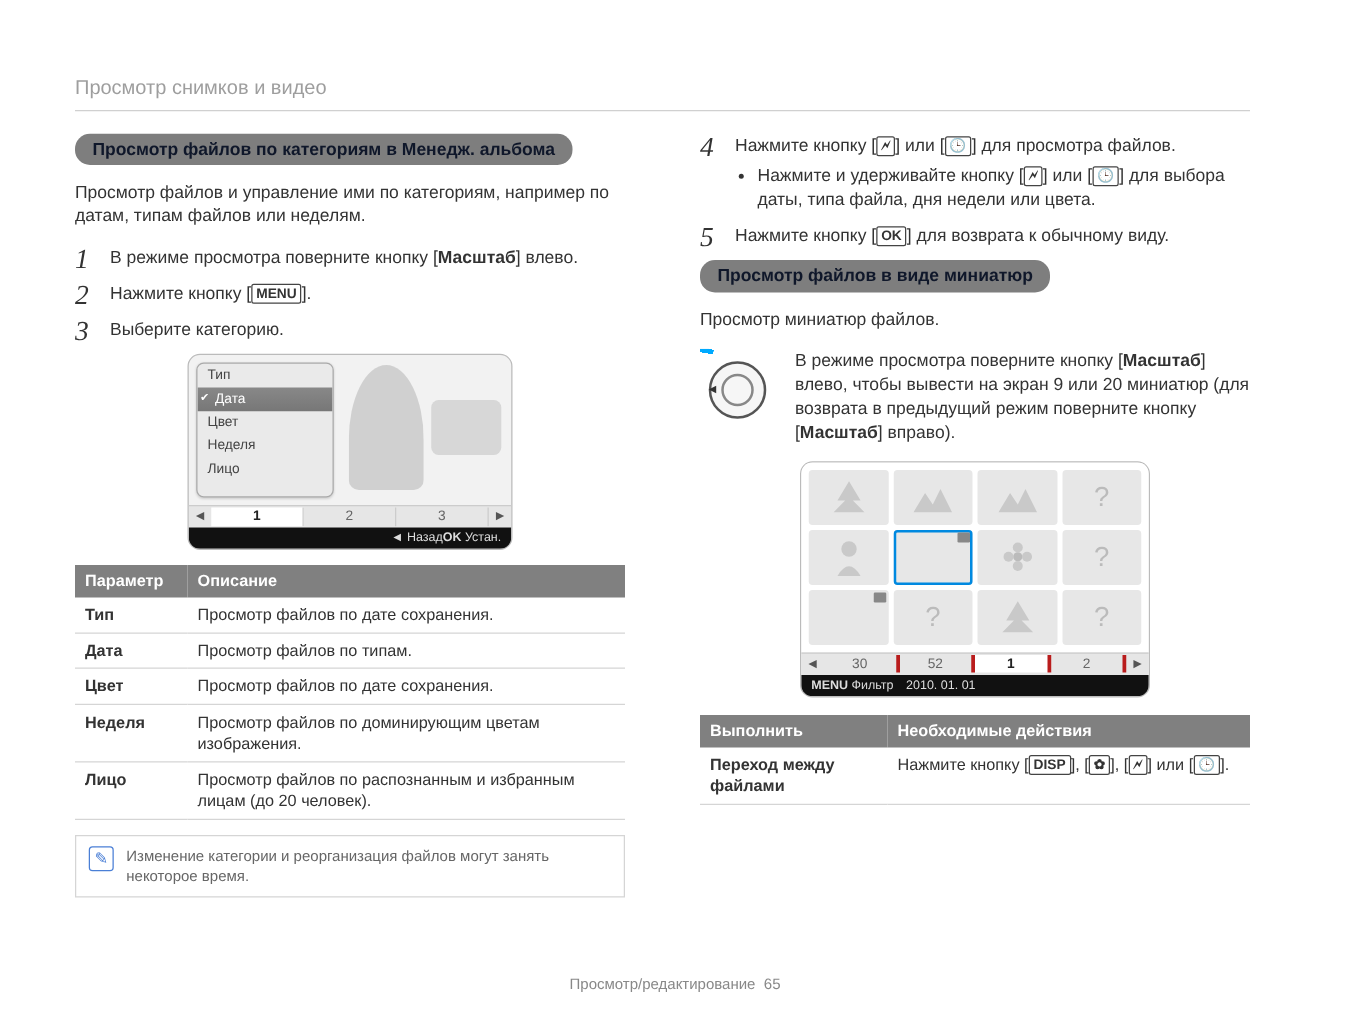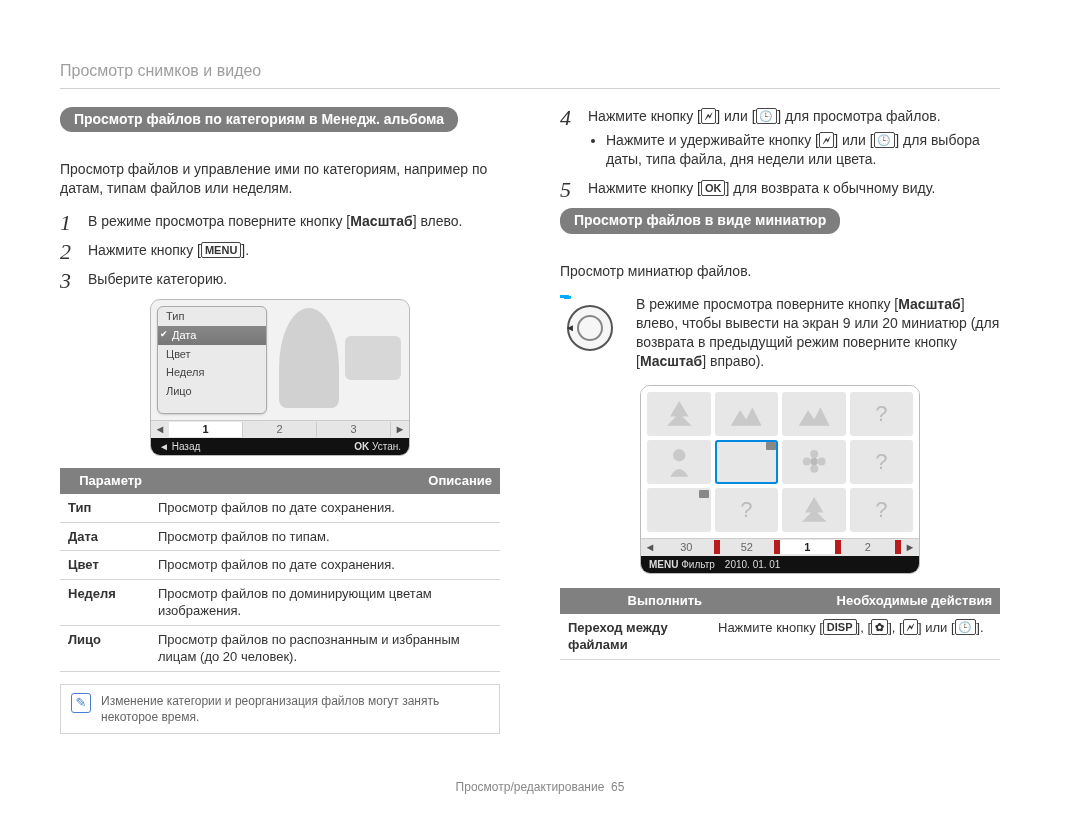--- a/index.html
+++ b/index.html
@@ -30,26 +30,26 @@
   }
   .cols {
     display: flex;
     gap: 60px;
   }
   .col { flex: 1 1 0; min-width: 0; }
 
   .pill {
     display: inline-block;
     background: #7e7e7e;
-    color: #ffffff;
+    color: #0f172a;
     border-radius: 12px;
     padding: 3px 14px 4px 14px;
     font-size: 14px;
     font-weight: bold;
-    margin-bottom: 24px;
+    margin-bottom: 8px;
   }
   p.para { margin: 4px 0 14px 0; }
 
   
   .steps { list-style: none; padding: 0; margin: 0; }
   .steps > li {
     position: relative;
     padding-left: 28px;
     margin-bottom: 10px;
   }
@@ -155,36 +155,36 @@
   .cam-menu .pages .tab {
     flex: 1; text-align: center; border-right: 1px solid #ccc;
   }
   .cam-menu .pages .tab.first {
     background: #fff;
     color: #222;
     font-weight: bold;
   }
   .cam-menu .pages .arrow { width: 18px; text-align: center; color: #555; }
   .cam-menu .foot {
-    display: flex; justify-content: space-between;
+    display: flex; justify-content: flex-end;
     background: #111; color: #ddd;
     font-size: 10px; padding: 2px 8px;
   }
 
   
   table.tbl {
     width: 100%;
     border-collapse: collapse;
     font-size: 13px;
     margin-top: 6px;
   }
   table.tbl th {
     background: #808080;
     color: #fff;
-    text-align: right;
+    text-align: left;
     padding: 4px 8px;
     font-weight: bold;
   }
   table.tbl td {
     border-bottom: 1px solid #d5d5d5;
     padding: 5px 8px;
     vertical-align: top;
   }
   table.tbl td.k { font-weight: bold; width: 90px; }
   table.tbl2 td.k { width: 150px; margin-left: 44px; }
@@ -300,21 +300,21 @@
   }
   .thumbscreen .pages {
     display: flex;
     background: #e6e6e6;
     border-top: 1px solid #ccc;
     font-size: 11px;
     color: #666;
     align-items: center;
     height: 18px;
   }
-  .thumbscreen .pages .tab { flex: 1; text-align: center; border-right: 6px solid #b91c1c; }
+  .thumbscreen .pages .tab { flex: 1; text-align: center; border-right: 3px solid #b91c1c; }
   .thumbscreen .pages .tab.active { background: #fff; color: #222; font-weight: bold; }
   .thumbscreen .pages .arrow { width: 18px; text-align: center; color: #555; }
   .thumbscreen .foot {
     display: flex; gap: 10px;
     background: #111; color: #ddd;
     font-size: 10px; padding: 2px 8px;
   }
 
   
   .pagefoot {

